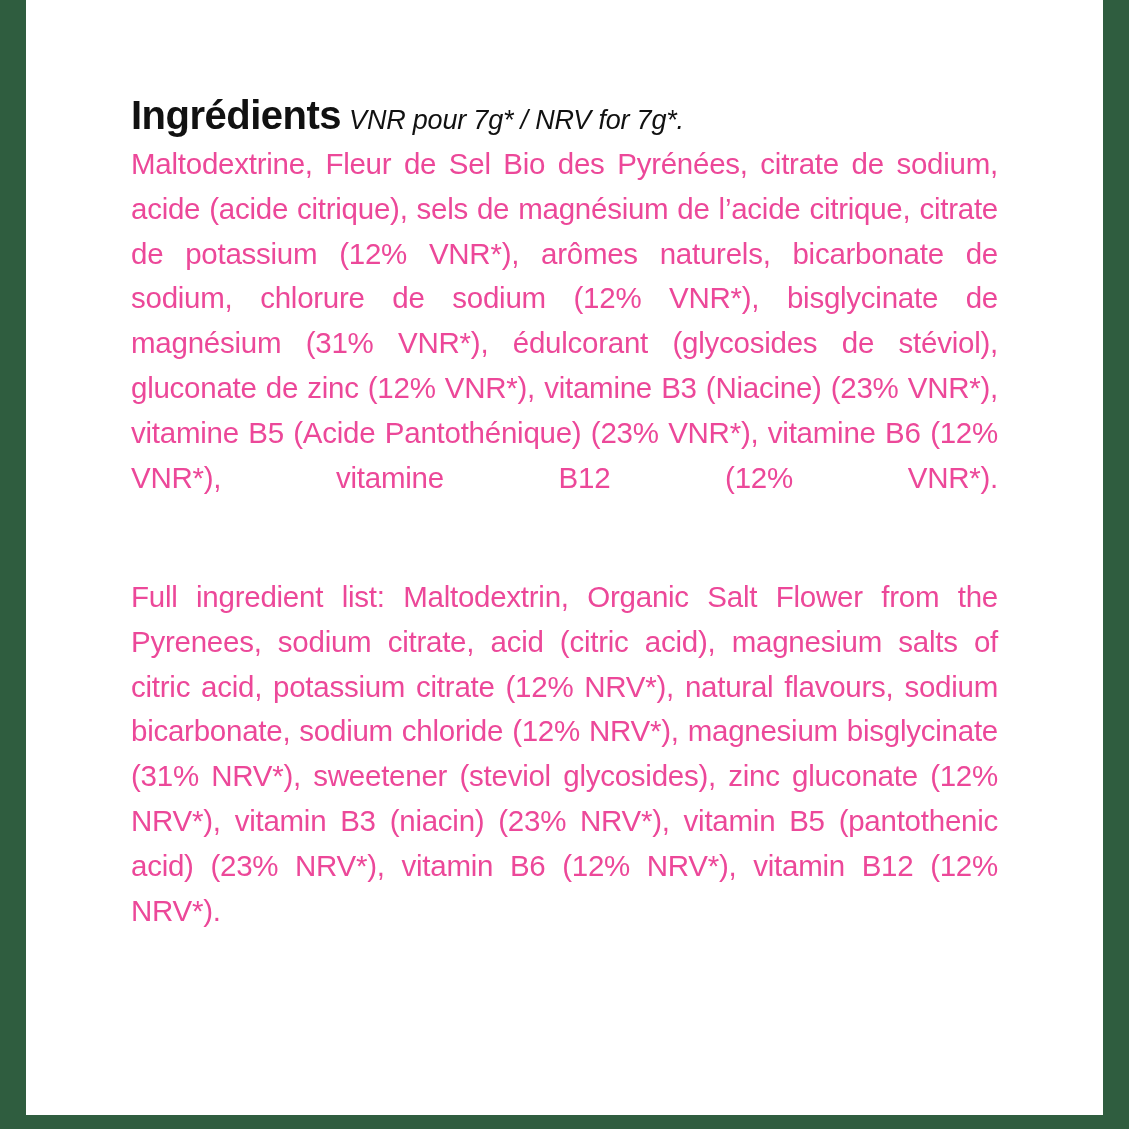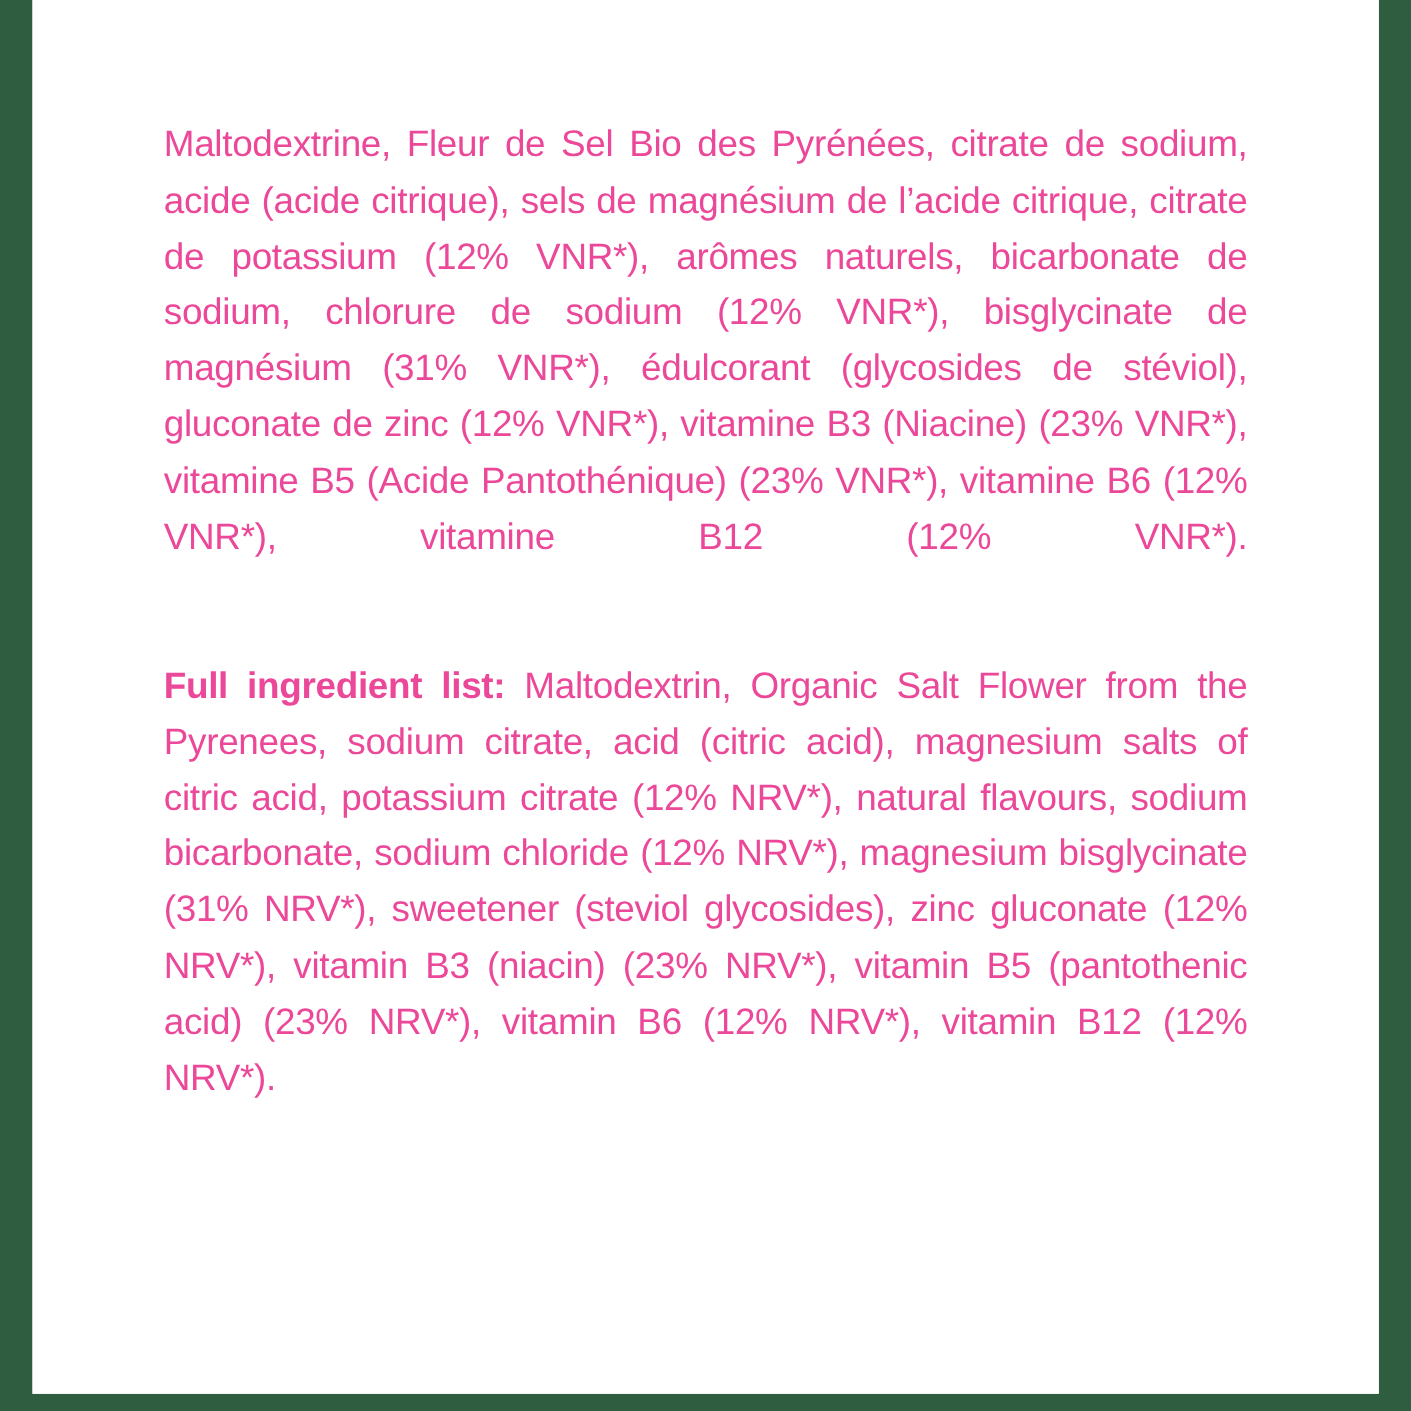--- a/index.html
+++ b/index.html
@@ -84,39 +84,42 @@
 
   .body-text.fr {
     margin-top: 2px;
   }
 
   .body-text.en {
     margin-top: 2px;
   }
 
   .en-lead {
-    font-weight: 700;
+    font-weight: 400;
   }
 
   
   .body-text::after {
     content: "";
     display: inline-block;
     width: 100%;
   }
 </style>
 </head>
 <body>
 
 <div class="edge-strip left"></div>
 <div class="edge-strip right"></div>
 <div class="edge-strip-bottom"></div>
 
 <div class="label-panel">
   <div class="content">
 
+    <div class="heading-row">
+      <span class="heading-title">Ingrédients</span><span class="heading-sub">VNR pour 7g* / NRV for 7g*.</span>
+    </div>
 
     <p class="body-text fr">Maltodextrine, Fleur de Sel  Bio des Pyrénées, citrate de sodium, acide (acide citrique), sels de magnésium de l’acide citrique, citrate de potassium (12% VNR*), arômes naturels, bicarbonate de sodium, chlorure de sodium (12% VNR*), bisglycinate de magnésium (31% VNR*), édulcorant (glycosides de stéviol), gluconate de zinc (12% VNR*), vitamine B3 (Niacine) (23% VNR*), vitamine B5 (Acide Pantothénique) (23% VNR*), vitamine B6 (12% VNR*), vitamine B12 (12% VNR*).</p>
 
     <p class="body-text en"><span class="en-lead">Full ingredient list:</span><span> Maltodextrin, Organic Salt Flower from the Pyrenees, sodium citrate, acid (citric acid), magnesium salts of citric acid, potassium citrate (12% NRV*), natural flavours, sodium bicarbonate, sodium chloride (12% NRV*), magnesium bisglycinate (31% NRV*), sweetener (steviol glycosides), zinc gluconate (12% NRV*), vitamin B3 (niacin) (23% NRV*), vitamin B5 (pantothenic acid) (23% NRV*), vitamin B6 (12% NRV*), vitamin B12 (12% NRV*).</span></p>
 
   </div>
 </div>
 
 </body></html>

